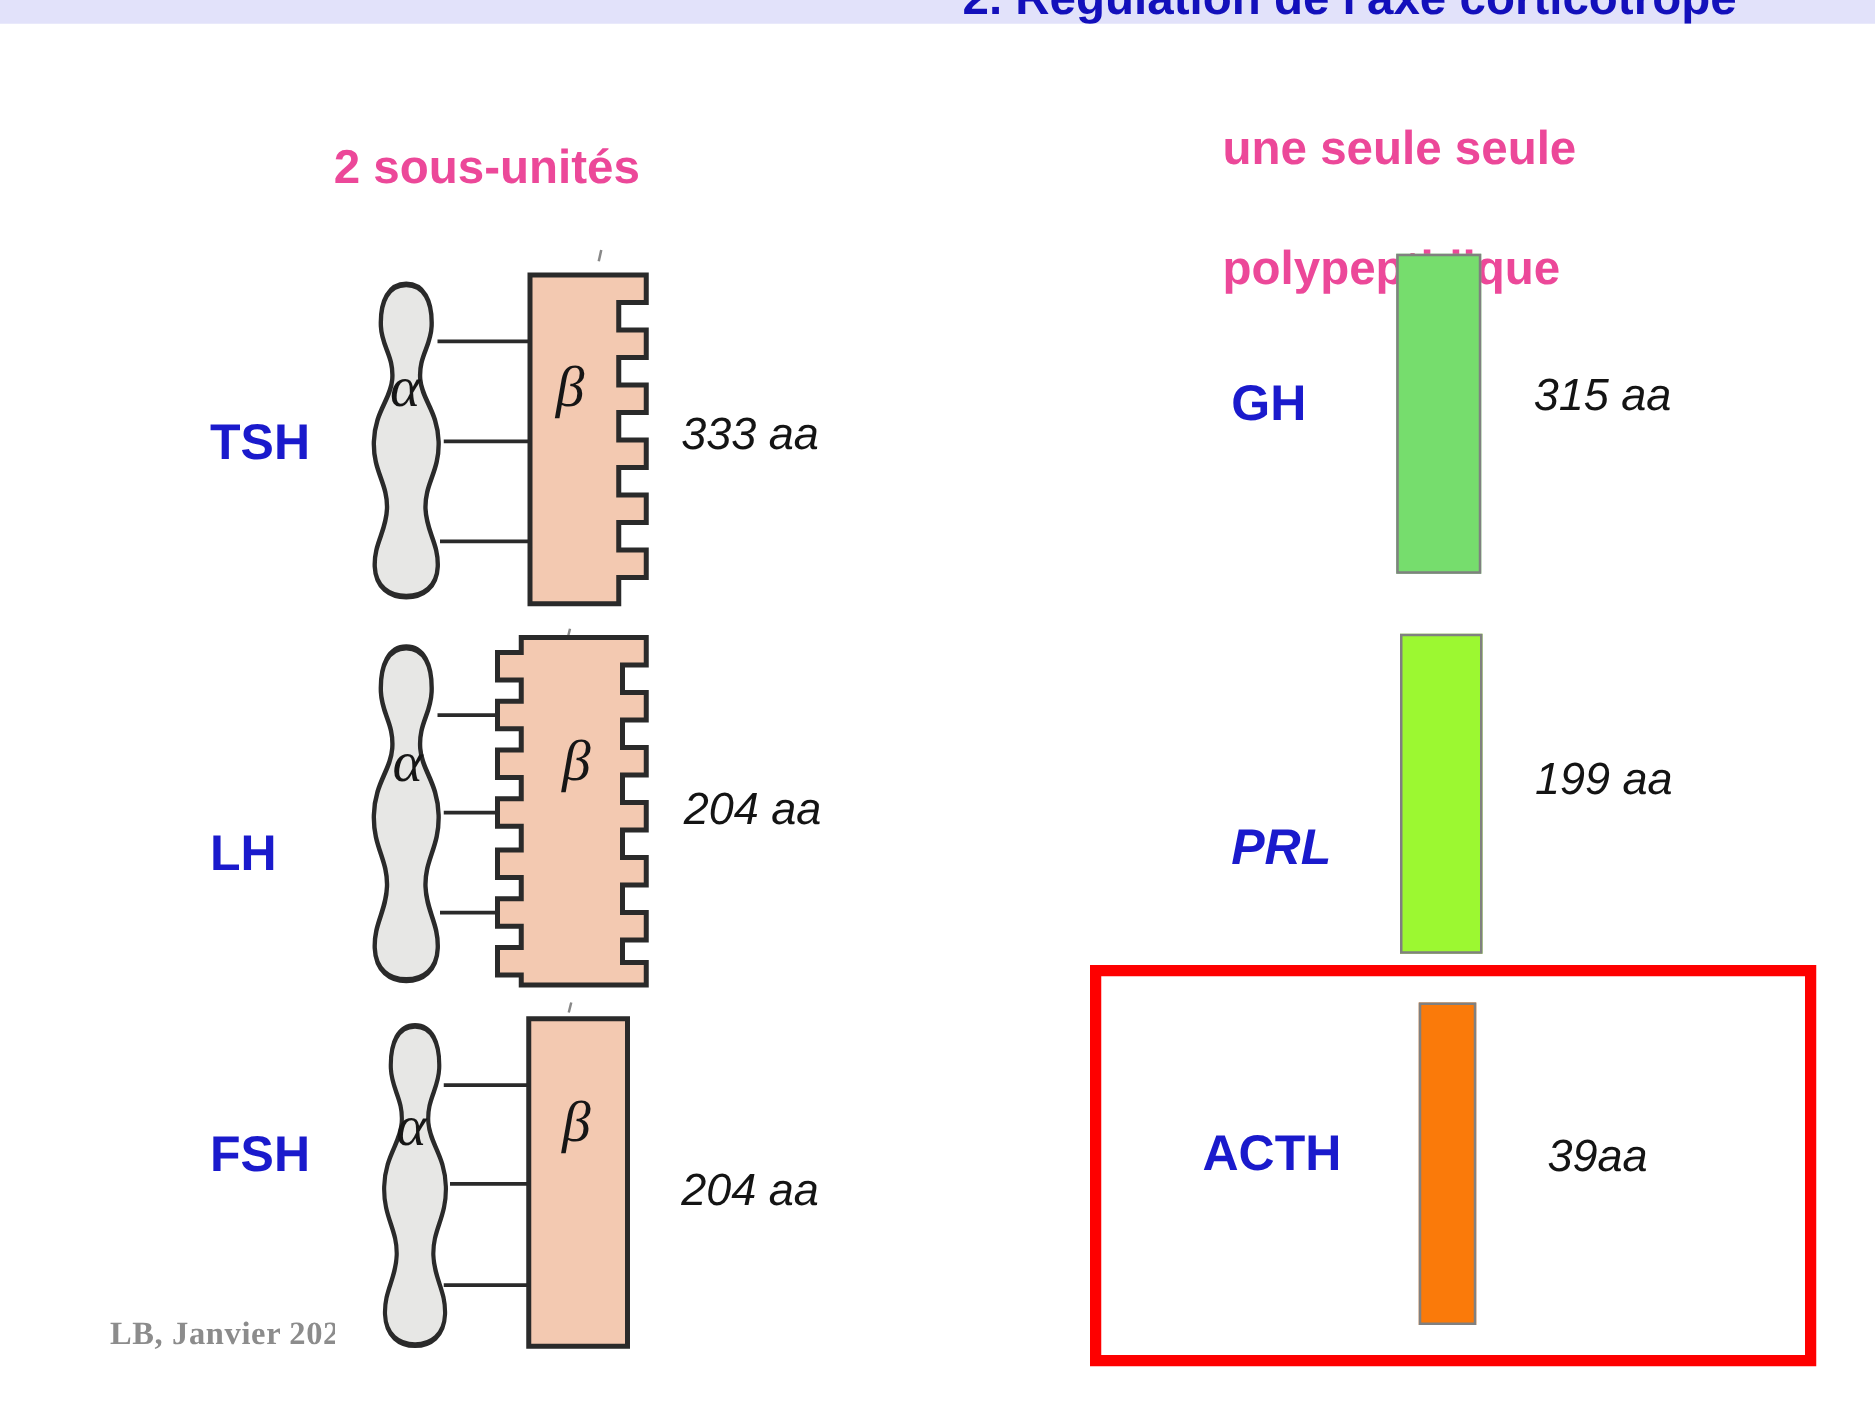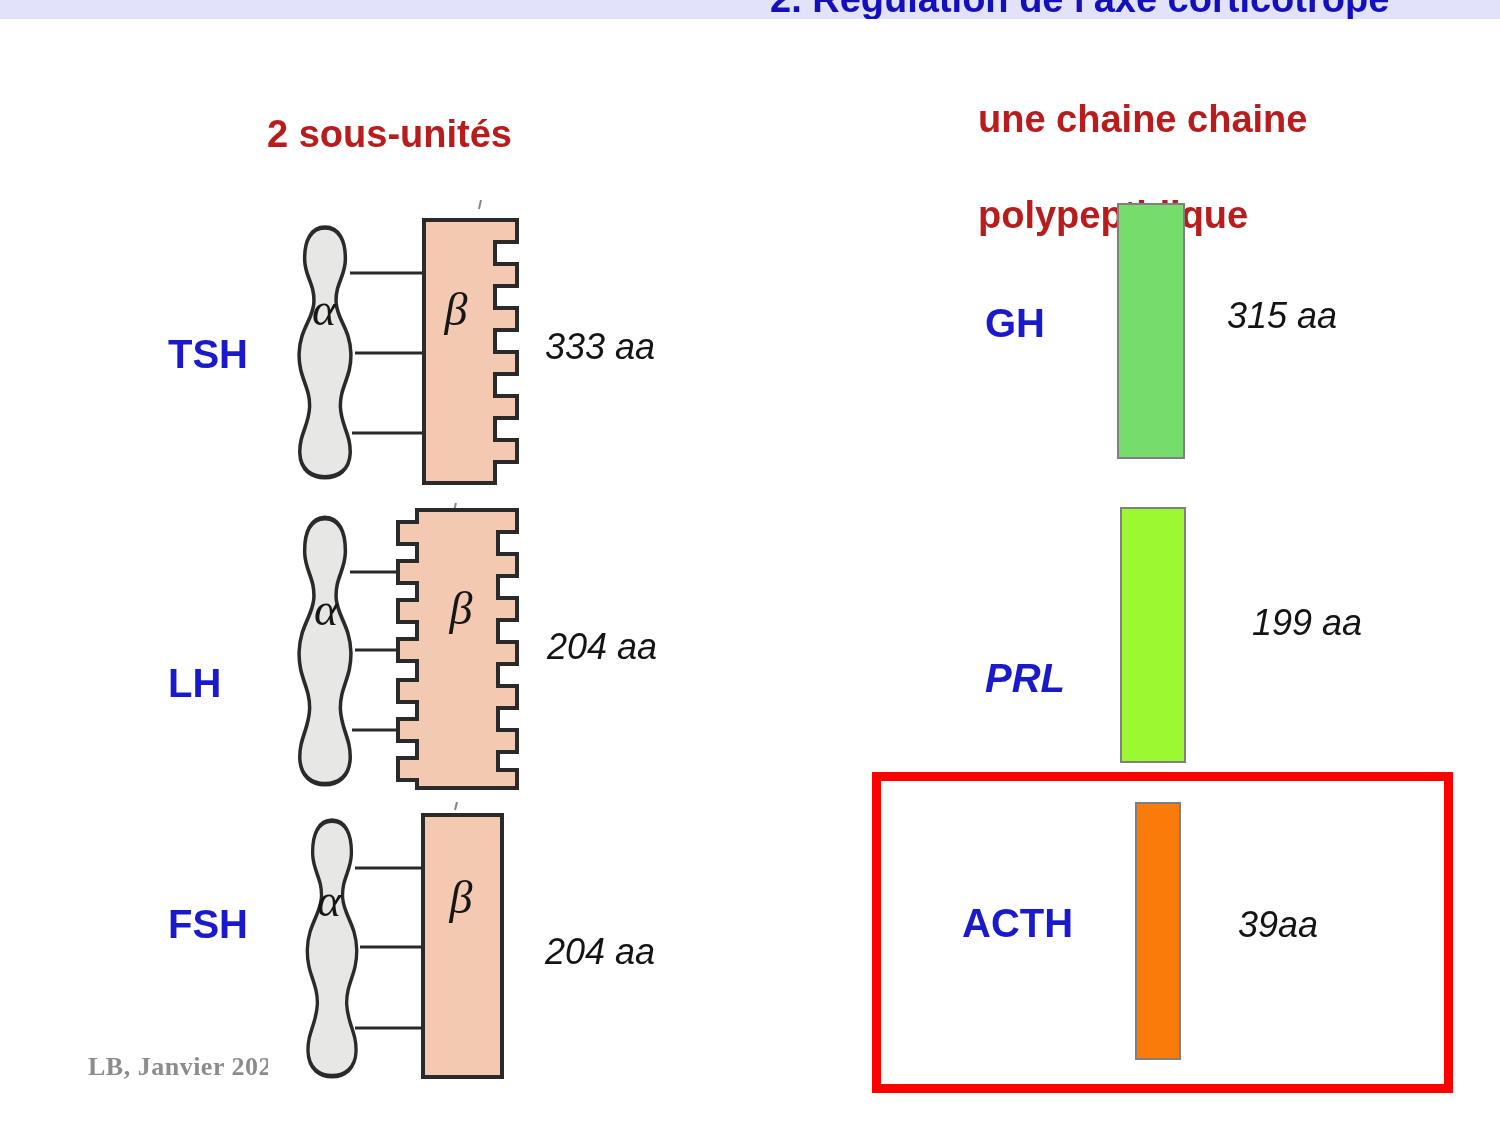--- a/index.html
+++ b/index.html
@@ -10,21 +10,21 @@
   
   .banner{
     position:absolute;left:0;top:0;width:1500px;height:19px;
     background:#e2e2fa;overflow:hidden;
   }
   .banner-title{
     position:absolute;left:770px;top:-20px;white-space:nowrap;
     font-size:38px;font-weight:bold;color:#1310bb;line-height:1;
   }
   .heading{
-    position:absolute;font-size:38px;font-weight:bold;color:#b91c1c;line-height:48px;
+    position:absolute;font-size:38px;font-weight:bold;color:#ec4899;line-height:48px;
     white-space:pre-line;
   }
   .heading.left{left:267px;top:110px;}
   .heading.right{left:978px;top:95px;}
   .hormone-label{
     position:absolute;font-size:40px;font-weight:bold;color:#1a1acc;line-height:1;
     white-space:nowrap;
   }
   .size-label{
     position:absolute;font-size:36px;font-style:italic;color:#141414;line-height:1;
@@ -53,21 +53,21 @@
 </head>
 <body>
 
 <div class="slide">
 
   <div class="banner">
     <div class="banner-title">2. Régulation de l'axe corticotrope</div>
   </div>
 
   <div class="heading left">2 sous-unités</div>
-  <div class="heading right"><span>une chaine chaine</span><br>
+  <div class="heading right"><span>une seule seule</span><br>
     <span>polypeptidique</span></div>
 
   <div class="credit">LB, Janvier 2020</div>
 
   <div class="hormone-label" style="left:168px;top:334px;">TSH</div>
   <div class="size-label" style="left:545px;top:329px;">333 aa</div>
   <svg class="diagram" style="left:255px;top:195px;" width="285" height="295" viewBox="0 0 285 295">
     <path d="M95,78 L180,78 M100,158 L180,158 M97,238 L180,238" stroke="#2a2a2a" stroke-width="3" fill="none"></path>
     <path d="M226,5 l-2,9" stroke="#888" stroke-width="2" fill="none"></path>
     <path d="M169,25 L262,25 L262,47 L240,47 L240,69 L262,69 L262,91 L240,91 L240,113 L262,113 L262,135 L240,135 L240,157 L262,157 L262,179 L240,179 L240,201 L262,201 L262,223 L240,223 L240,245 L262,245 L262,267 L240,267 L240,288 L169,288 Z" fill="#f3c9b1" stroke="#2a2a2a" stroke-width="4"></path>
@@ -106,19 +106,19 @@
   </svg>
 
   <div class="highlight-box"></div>
 
   <div class="hormone-label" style="left:985px;top:303px;">GH</div>
   <div class="bar bar-gh" style="background: rgb(118, 221, 109);"></div>
   <div class="size-label" style="left:1227px;top:298px;">315 aa</div>
 
   <div class="hormone-label" style="left:985px;top:658px;font-style:italic;">PRL</div>
   <div class="bar bar-prl" style="background: rgb(156, 248, 49);"></div>
-  <div class="size-label" style="left:1228px;top:605px;margin-left:24px;">199 aa</div>
+  <div class="size-label" style="left:1228px;top:605px;">199 aa</div>
 
   <div class="hormone-label" style="left:962px;top:903px;">ACTH</div>
   <div class="bar bar-acth" style="background: rgb(250, 122, 10);"></div>
   <div class="size-label" style="left:1238px;top:907px;">39aa</div>
 
 </div>
 
 </body></html>

